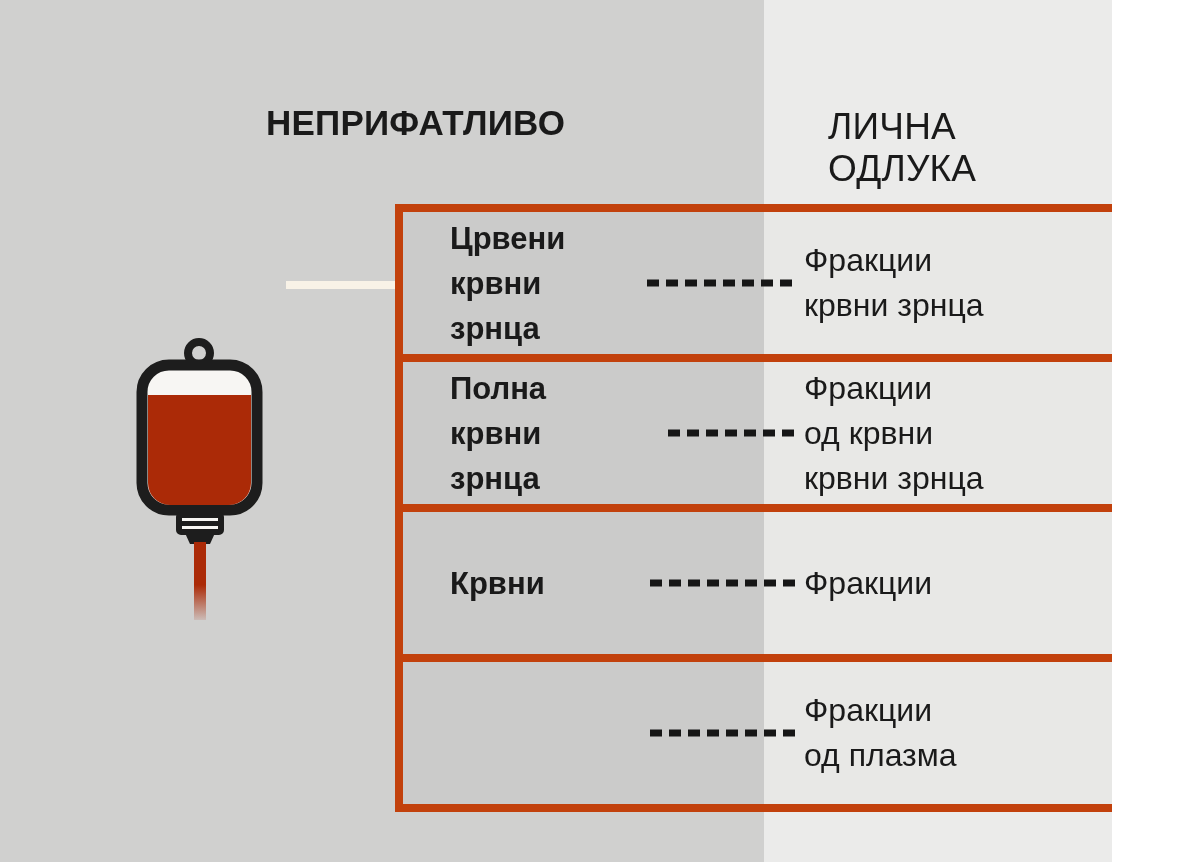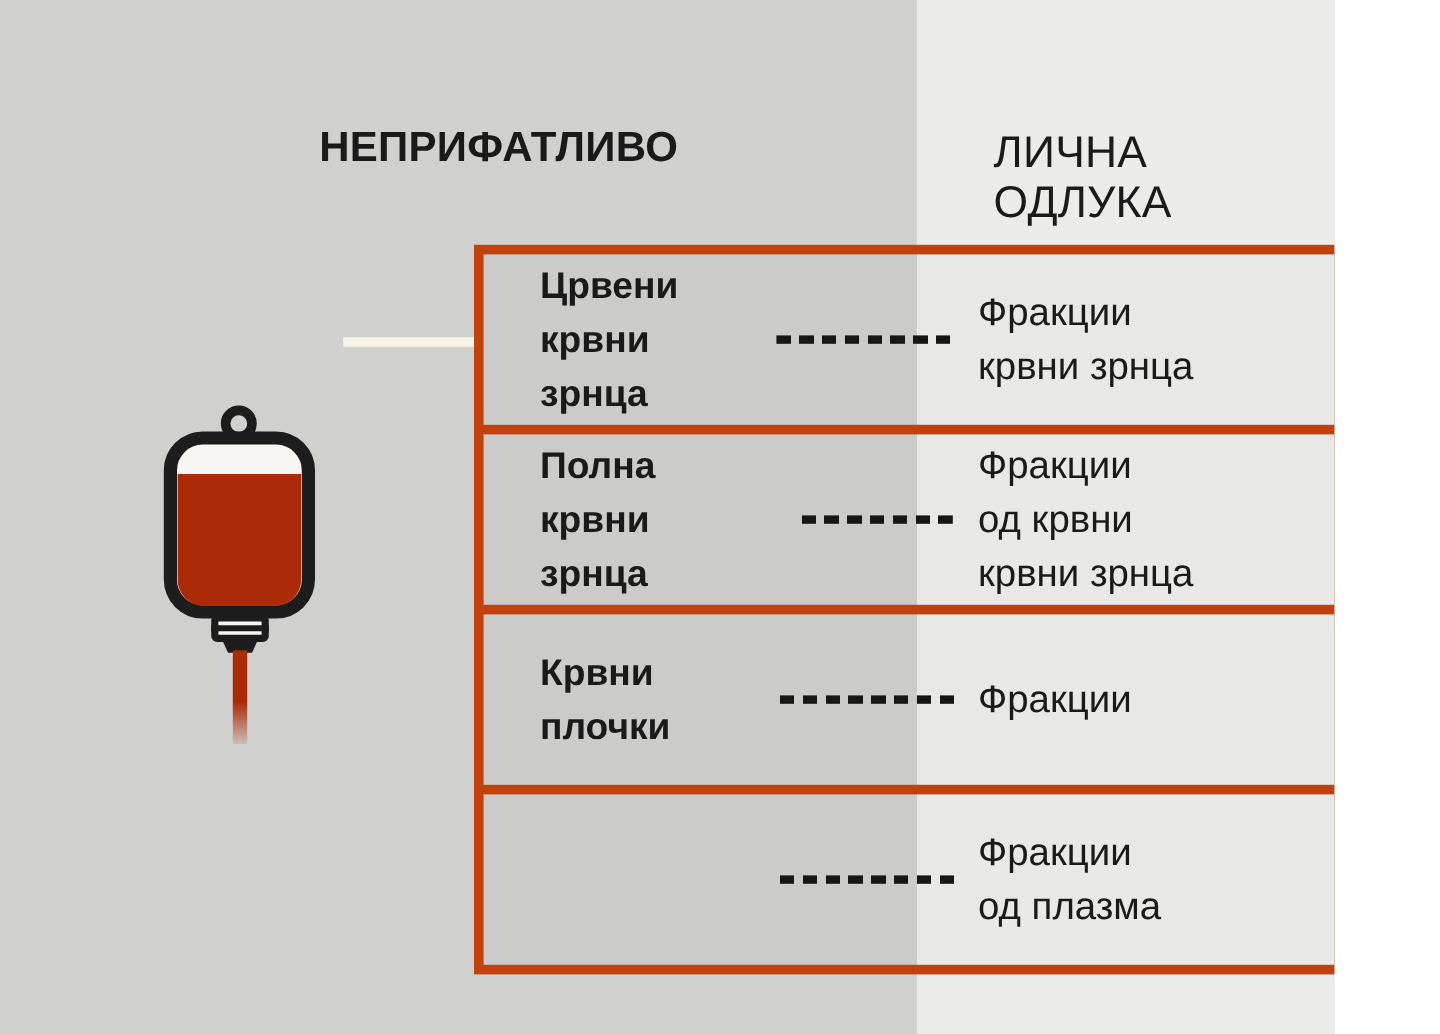--- a/index.html
+++ b/index.html
@@ -14,21 +14,21 @@
   .source-label{position:absolute;left:134px;top:240px;font-size:37px;font-weight:bold;line-height:43px;}
   .connector{position:absolute;left:286px;top:281px;width:113px;height:8px;background:#f8f2e7;}
   .bag{position:absolute;left:125px;top:336px;}
   .btable{
     position:absolute;left:395px;top:204px;width:805px;height:608px;
     background:#c2410c;box-sizing:border-box;padding:8px;
     display:flex;flex-direction:column;gap:8px;
   }
   .row{flex:1 1 0;position:relative;background:linear-gradient(90deg,#cbcbca 0 361px,#e8e8e6 361px);}
   .comp{position:absolute;left:47px;top:50%;transform:translateY(-50%);font-size:31px;font-weight:bold;line-height:45px;}
-  .frac{position:absolute;left:412px;top:50%;transform:translateY(-50%);font-size:32px;font-weight:400;line-height:45px;}
+  .frac{position:absolute;left:401px;top:50%;transform:translateY(-50%);font-size:32px;font-weight:400;line-height:45px;}
   .dash{
     position:absolute;top:50%;transform:translateY(-50%);height:7px;
     background:repeating-linear-gradient(90deg,#161616 0 12px,transparent 12px 19px);
   }
   .d0{left:244px;width:145px;}
   .d1{left:265px;width:126px;}
   .d2{left:247px;width:145px;}
   .d3{left:247px;width:145px;}
 </style>
 </head>
@@ -90,21 +90,20 @@
       <div class="frac">
         <div>Фракции</div>
         <div>од крвни</div>
         <div>крвни зрнца</div>
       </div>
     </div>
 
     <div class="row">
       <div class="comp">
         <div>Крвни</div>
-        <div>плочки</div>
       </div>
       <div class="dash d2"></div>
       <div class="frac">
         <div>Фракции</div>
       </div>
     </div>
 
     <div class="row">
       <div class="dash d3"></div>
       <div class="frac">

